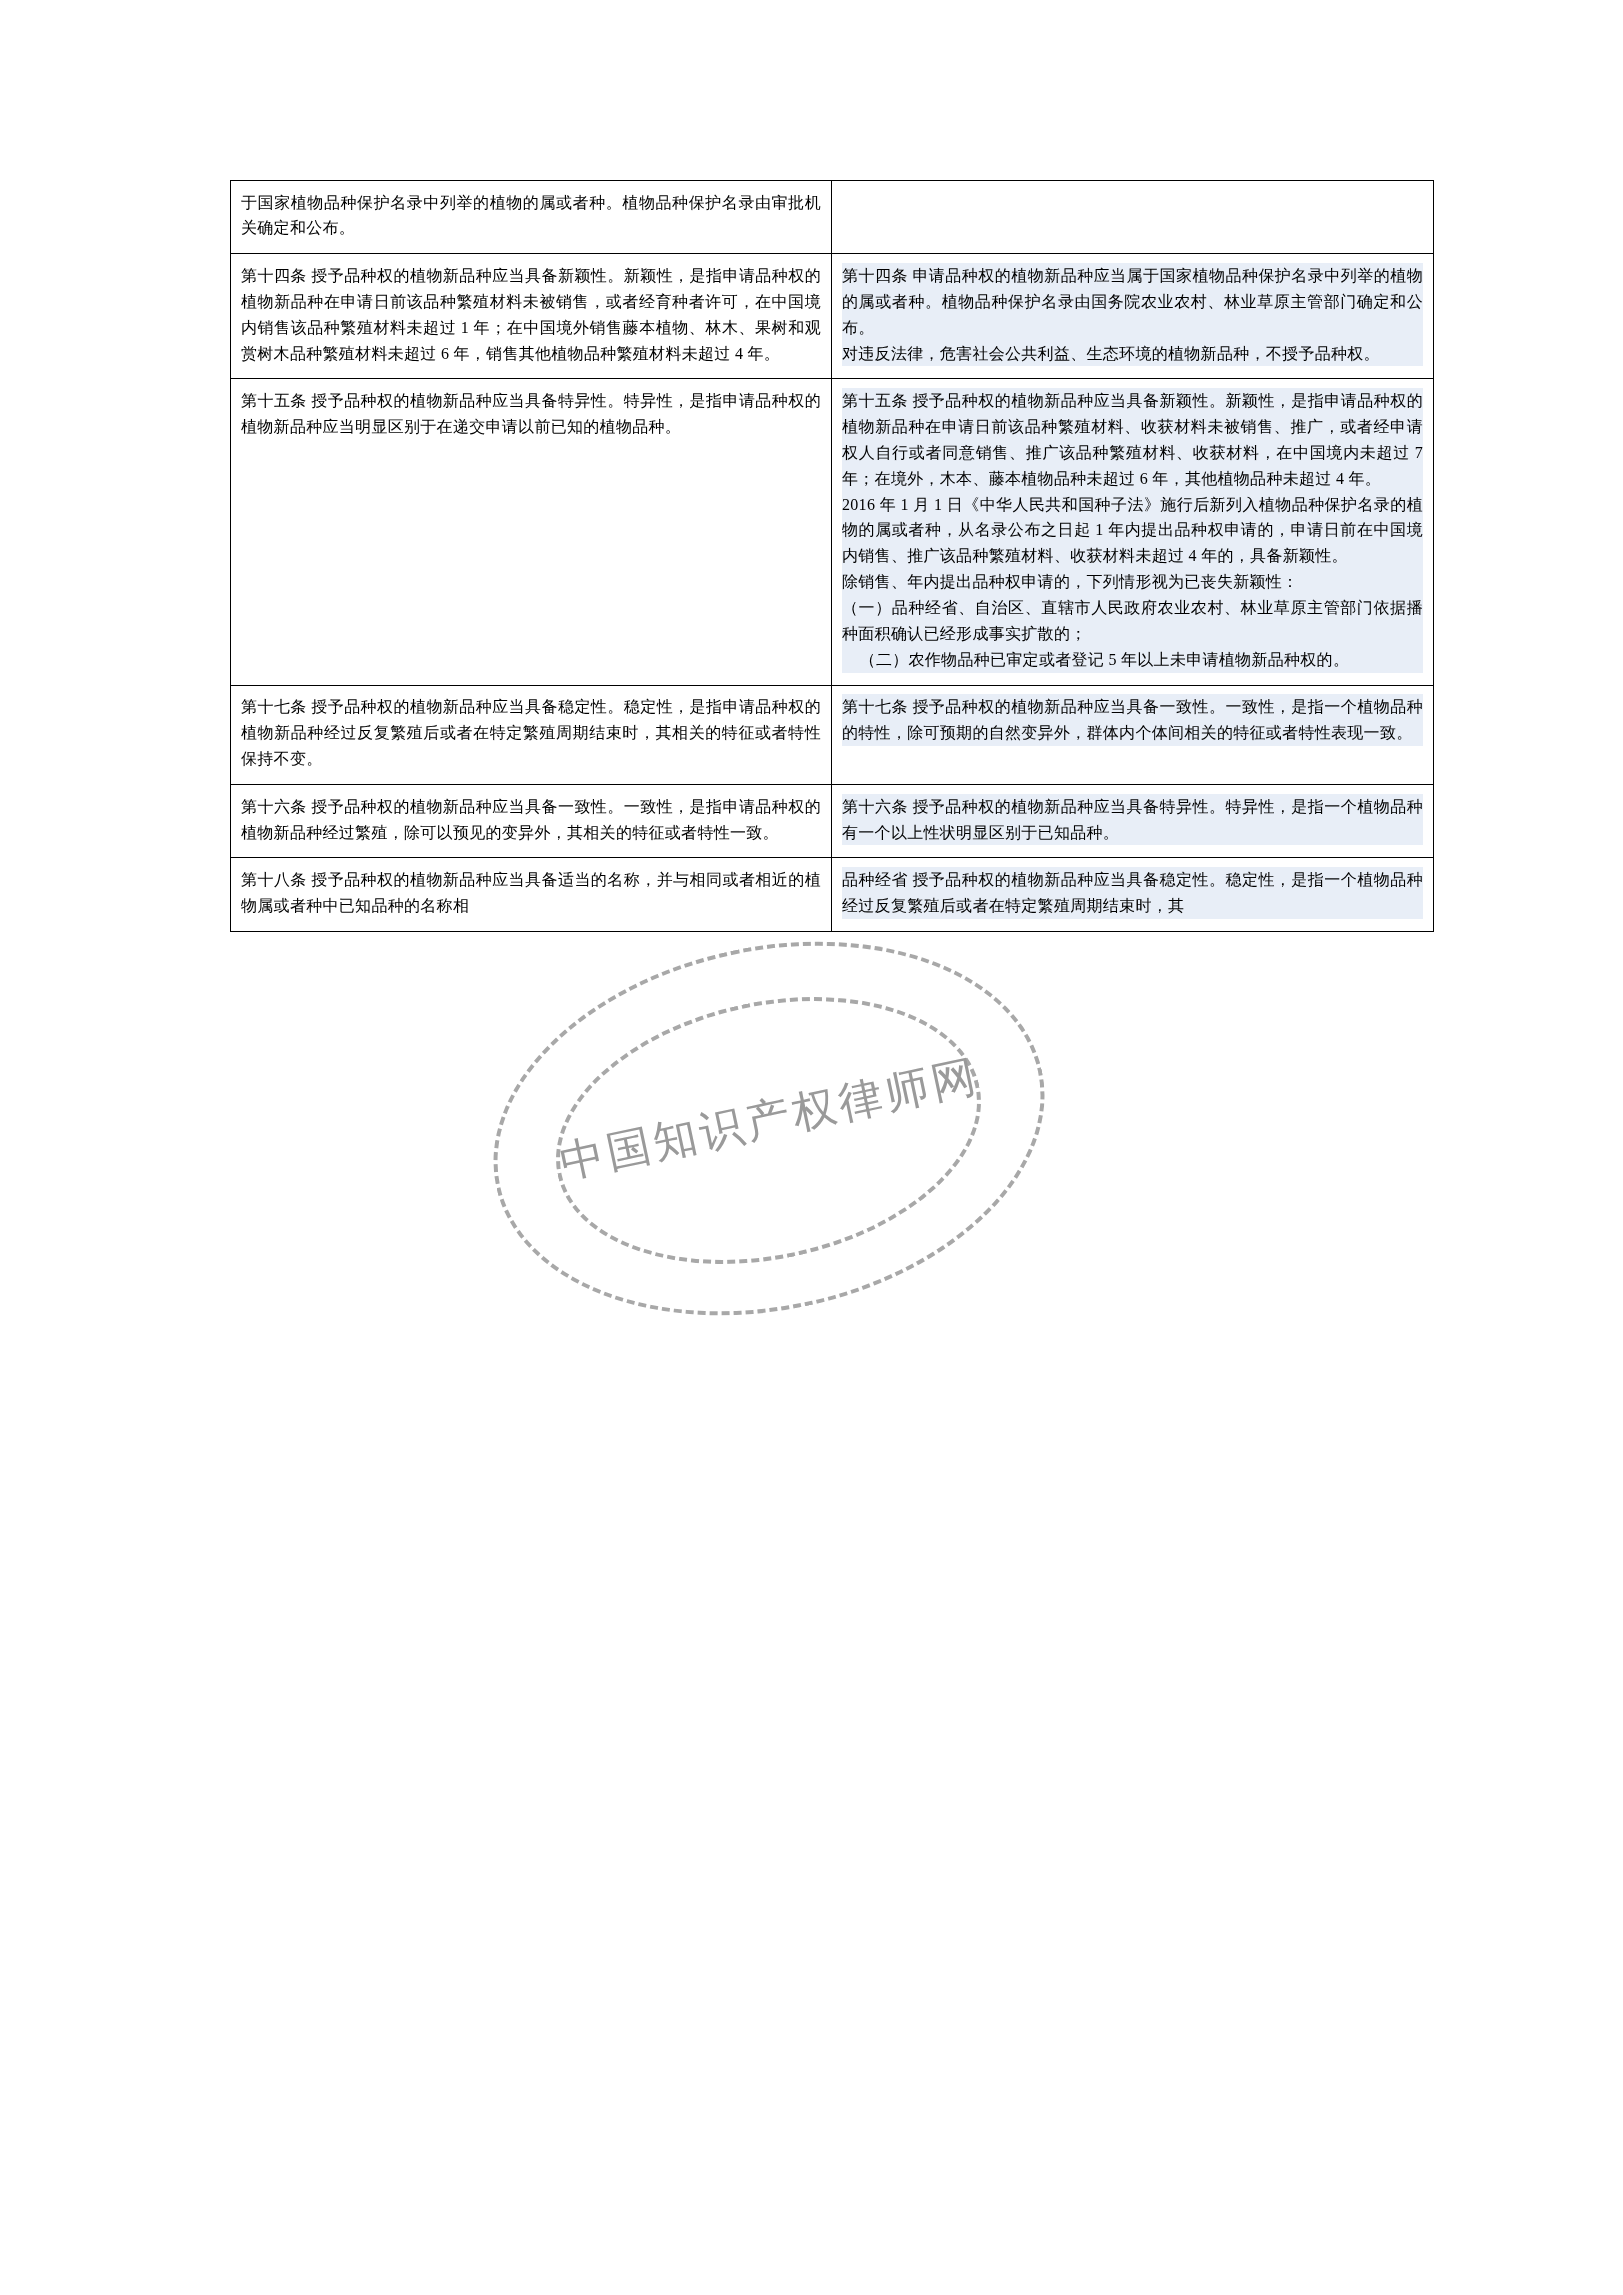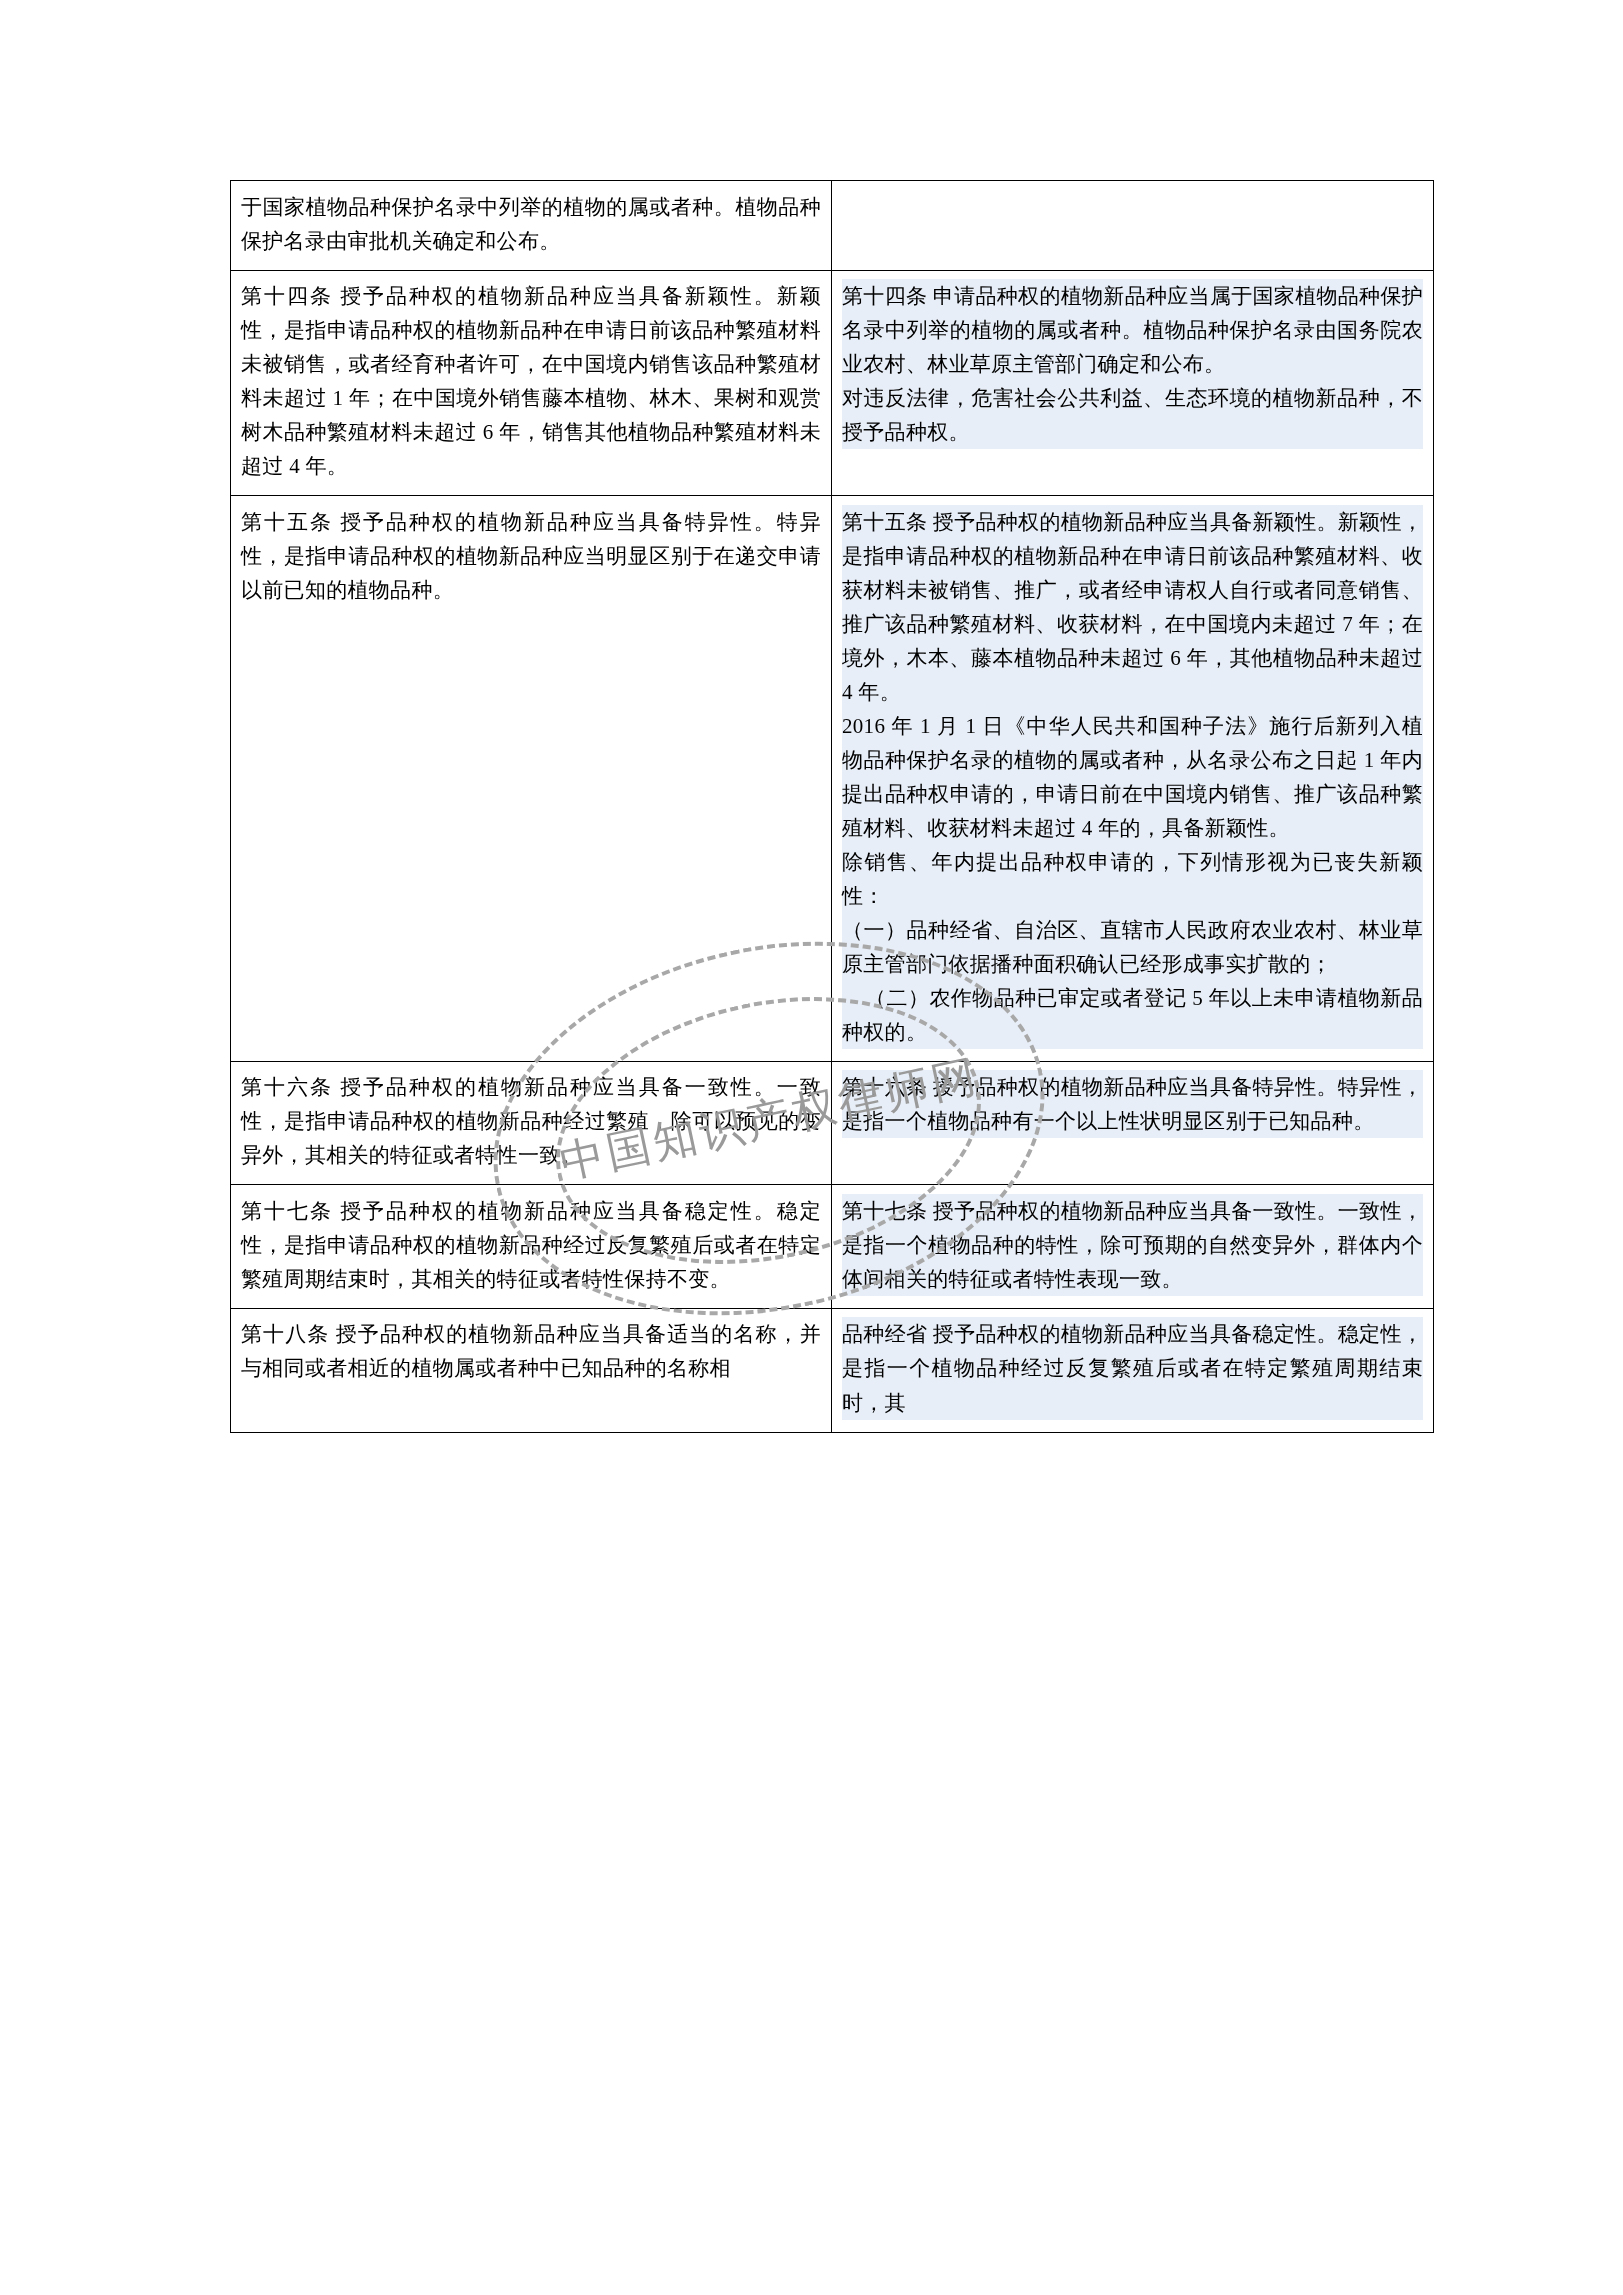--- a/index.html
+++ b/index.html
@@ -26,21 +26,21 @@
     left: 230px;
     top: 180px;
     width: 1161px;
     border-collapse: collapse;
     table-layout: fixed;
   }
   .doc-table td {
     border: 1.3px solid #000000;
     vertical-align: top;
     padding: 8.5px 10px 12px 10px;
-    font-size: 21px;
+    font-size: 16px;
     line-height: 1.62;
     font-family: "Liberation Serif", "DejaVu Serif", serif;
     letter-spacing: 0.3px;
   }
   .col-left { width: 580px; }
   .col-right { width: 581px; }
   .cell-inner p {
     margin: 0;
     text-align: justify;
     text-justify: inter-ideograph;
@@ -139,39 +139,39 @@
             <p class="hl">除销售、年内提出品种权申请的，下列情形视为已丧失新颖性：</p>
             <p class="hl">（一）品种经省、自治区、直辖市人民政府农业农村、林业草原主管部门依据播种面积确认已经形成事实扩散的；</p>
             <p class="hl indent">（二）农作物品种已审定或者登记 5 年以上未申请植物新品种权的。</p>
           </div>
         </td>
       </tr>
 
       <tr>
         <td class="col-left">
           <div class="cell-inner">
-            <p>第十六条 授予品种权的植物新品种应当具备一致性。一致性，是指申请品种权的植物新品种经过繁殖，除可以预见的变异外，其相关的特征或者特性一致。</p>
+            <p>第十七条 授予品种权的植物新品种应当具备稳定性。稳定性，是指申请品种权的植物新品种经过反复繁殖后或者在特定繁殖周期结束时，其相关的特征或者特性保持不变。</p>
           </div>
         </td>
         <td class="col-right">
           <div class="cell-inner">
-            <p class="hl">第十六条 授予品种权的植物新品种应当具备特异性。特异性，是指一个植物品种有一个以上性状明显区别于已知品种。</p>
+            <p class="hl">第十七条 授予品种权的植物新品种应当具备一致性。一致性，是指一个植物品种的特性，除可预期的自然变异外，群体内个体间相关的特征或者特性表现一致。</p>
           </div>
         </td>
       </tr>
 
       <tr>
         <td class="col-left">
           <div class="cell-inner">
-            <p>第十七条 授予品种权的植物新品种应当具备稳定性。稳定性，是指申请品种权的植物新品种经过反复繁殖后或者在特定繁殖周期结束时，其相关的特征或者特性保持不变。</p>
+            <p>第十六条 授予品种权的植物新品种应当具备一致性。一致性，是指申请品种权的植物新品种经过繁殖，除可以预见的变异外，其相关的特征或者特性一致。</p>
           </div>
         </td>
         <td class="col-right">
           <div class="cell-inner">
-            <p class="hl">第十七条 授予品种权的植物新品种应当具备一致性。一致性，是指一个植物品种的特性，除可预期的自然变异外，群体内个体间相关的特征或者特性表现一致。</p>
+            <p class="hl">第十六条 授予品种权的植物新品种应当具备特异性。特异性，是指一个植物品种有一个以上性状明显区别于已知品种。</p>
           </div>
         </td>
       </tr>
 
       <tr>
         <td class="col-left">
           <div class="cell-inner">
             <p>第十八条 授予品种权的植物新品种应当具备适当的名称，并与相同或者相近的植物属或者种中已知品种的名称相</p>
           </div>
         </td>

